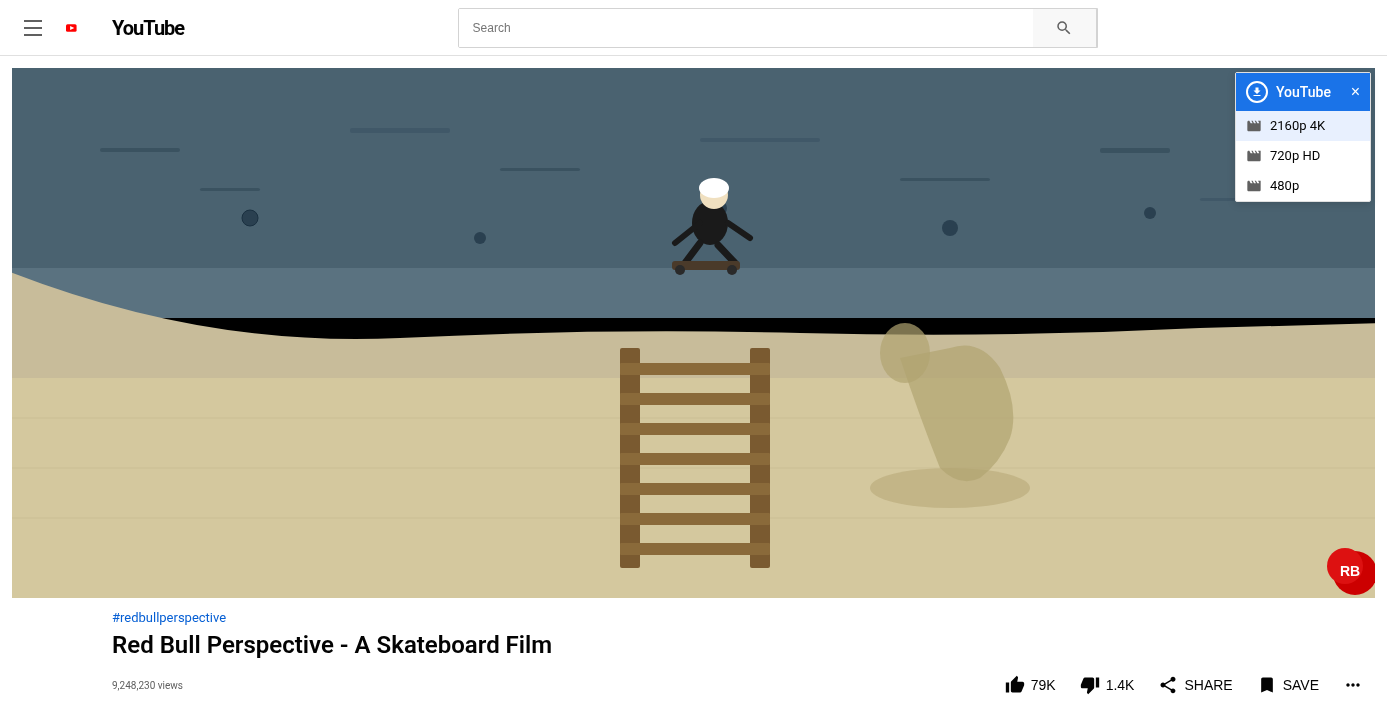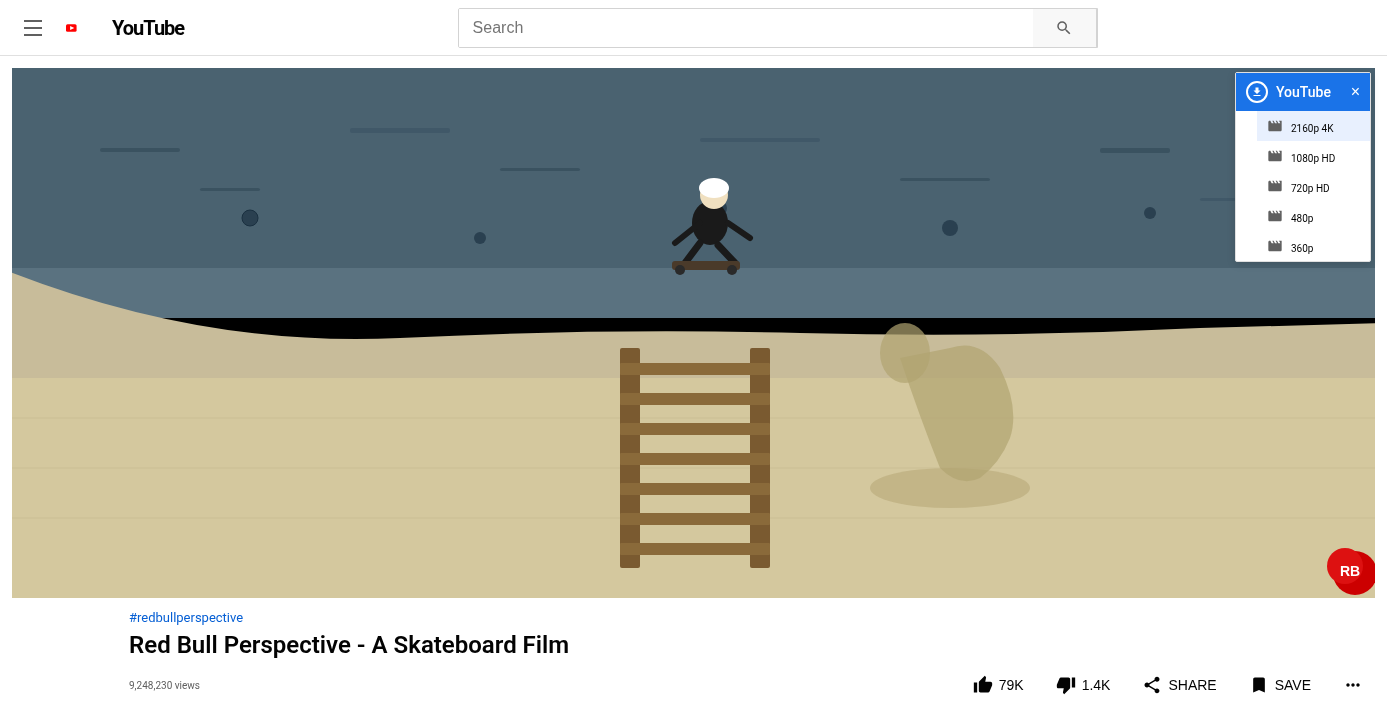--- a/index.html
+++ b/index.html
@@ -70,21 +70,21 @@
       border: 1px solid #d3d3d3;
       border-radius: 2px 0 0 2px;
       overflow: hidden;
     }
     .search-input {
       flex: 1;
       height: 100%;
       border: none;
       outline: none;
       padding: 0 14px;
-      font-size: 16px;
+      font-size: 12px;
       color: #030303;
       background: #fff;
     }
     .search-btn {
       width: 64px;
       height: 40px;
       background: #f8f8f8;
       border: 1px solid #d3d3d3;
       border-left: none;
       border-radius: 0 2px 2px 0;
@@ -110,21 +110,20 @@
       height: 530px;
       background: #000;
       position: relative;
       overflow: hidden;
     }
 
     
     .video-info {
       padding: 12px 0 8px 100px;
       background: #fff;
-      margin-left: 17px;
     }
     .hashtag {
       color: #065fd4;
       font-size: 13px;
       margin-bottom: 6px;
     }
     .video-title {
       font-size: 24px;
       font-weight: 600;
       color: #030303;
@@ -135,21 +134,21 @@
       align-items: center;
       justify-content: space-between;
     }
     .view-count {
       font-size: 10px;
       color: #606060;
     }
     .action-buttons {
       display: flex;
       align-items: flex-start;
-      gap: 8px;
+      gap: 0;
     }
     .action-btn {
       display: flex;
       align-items: center;
       gap: 6px;
       padding: 8px 12px;
       border: none;
       background: none;
       cursor: pointer;
       font-size: 14px;
@@ -196,27 +195,26 @@
       cursor: pointer;
       font-size: 16px;
       line-height: 1;
       color: #fff;
       background: none;
       border: none;
       padding: 0 0 0 8px;
     }
     .download-option {
       display: flex;
-      align-items: flex-end;
+      align-items: flex-start;
       padding: 7px 10px;
-      font-size: 10px;
+      font-size: 13px;
       color: #030303;
       cursor: pointer;
       gap: 8px;
-      margin-left: 21px;
     }
     .download-option.selected {
       background: #e8f0fe;
     }
     .video-option-icon {
       width: 16px;
       height: 16px;
       flex-shrink: 0;
     }
   </style>
@@ -261,47 +259,35 @@
         <button class="download-close">×</button>
       </div>
 
       <div class="download-option selected">
         <svg class="video-option-icon" viewBox="0 0 24 24" fill="#606060">
           <path d="M18 4l2 4h-3l-2-4h-2l2 4h-3l-2-4H8l2 4H7L5 4H4c-1.1 0-1.99.9-1.99 2L2 18c0 1.1.9 2 2 2h16c1.1 0 2-.9 2-2V4h-4z"></path>
         </svg>
         <span>2160p 4K</span>
       </div>
 
-      <div class="download-option">
-        <svg class="video-option-icon" viewBox="0 0 24 24" fill="#606060">
-          <path d="M18 4l2 4h-3l-2-4h-2l2 4h-3l-2-4H8l2 4H7L5 4H4c-1.1 0-1.99.9-1.99 2L2 18c0 1.1.9 2 2 2h16c1.1 0 2-.9 2-2V4h-4z"></path>
-        </svg>
-        <span>1080p HD</span>
-      </div>
 
       <div class="download-option">
         <svg class="video-option-icon" viewBox="0 0 24 24" fill="#606060">
           <path d="M18 4l2 4h-3l-2-4h-2l2 4h-3l-2-4H8l2 4H7L5 4H4c-1.1 0-1.99.9-1.99 2L2 18c0 1.1.9 2 2 2h16c1.1 0 2-.9 2-2V4h-4z"></path>
         </svg>
         <span>720p HD</span>
       </div>
 
       <div class="download-option">
         <svg class="video-option-icon" viewBox="0 0 24 24" fill="#606060">
           <path d="M18 4l2 4h-3l-2-4h-2l2 4h-3l-2-4H8l2 4H7L5 4H4c-1.1 0-1.99.9-1.99 2L2 18c0 1.1.9 2 2 2h16c1.1 0 2-.9 2-2V4h-4z"></path>
         </svg>
         <span>480p</span>
       </div>
 
-      <div class="download-option">
-        <svg class="video-option-icon" viewBox="0 0 24 24" fill="#606060">
-          <path d="M18 4l2 4h-3l-2-4h-2l2 4h-3l-2-4H8l2 4H7L5 4H4c-1.1 0-1.99.9-1.99 2L2 18c0 1.1.9 2 2 2h16c1.1 0 2-.9 2-2V4h-4z"></path>
-        </svg>
-        <span>360p</span>
-      </div>
 
     </div>
   </div>
 </div>
 
 <div class="main">
   <div class="video-container">
     
     <svg width="100%" height="100%" viewBox="0 0 1387 530" preserveAspectRatio="xMidYMid slice">
 

